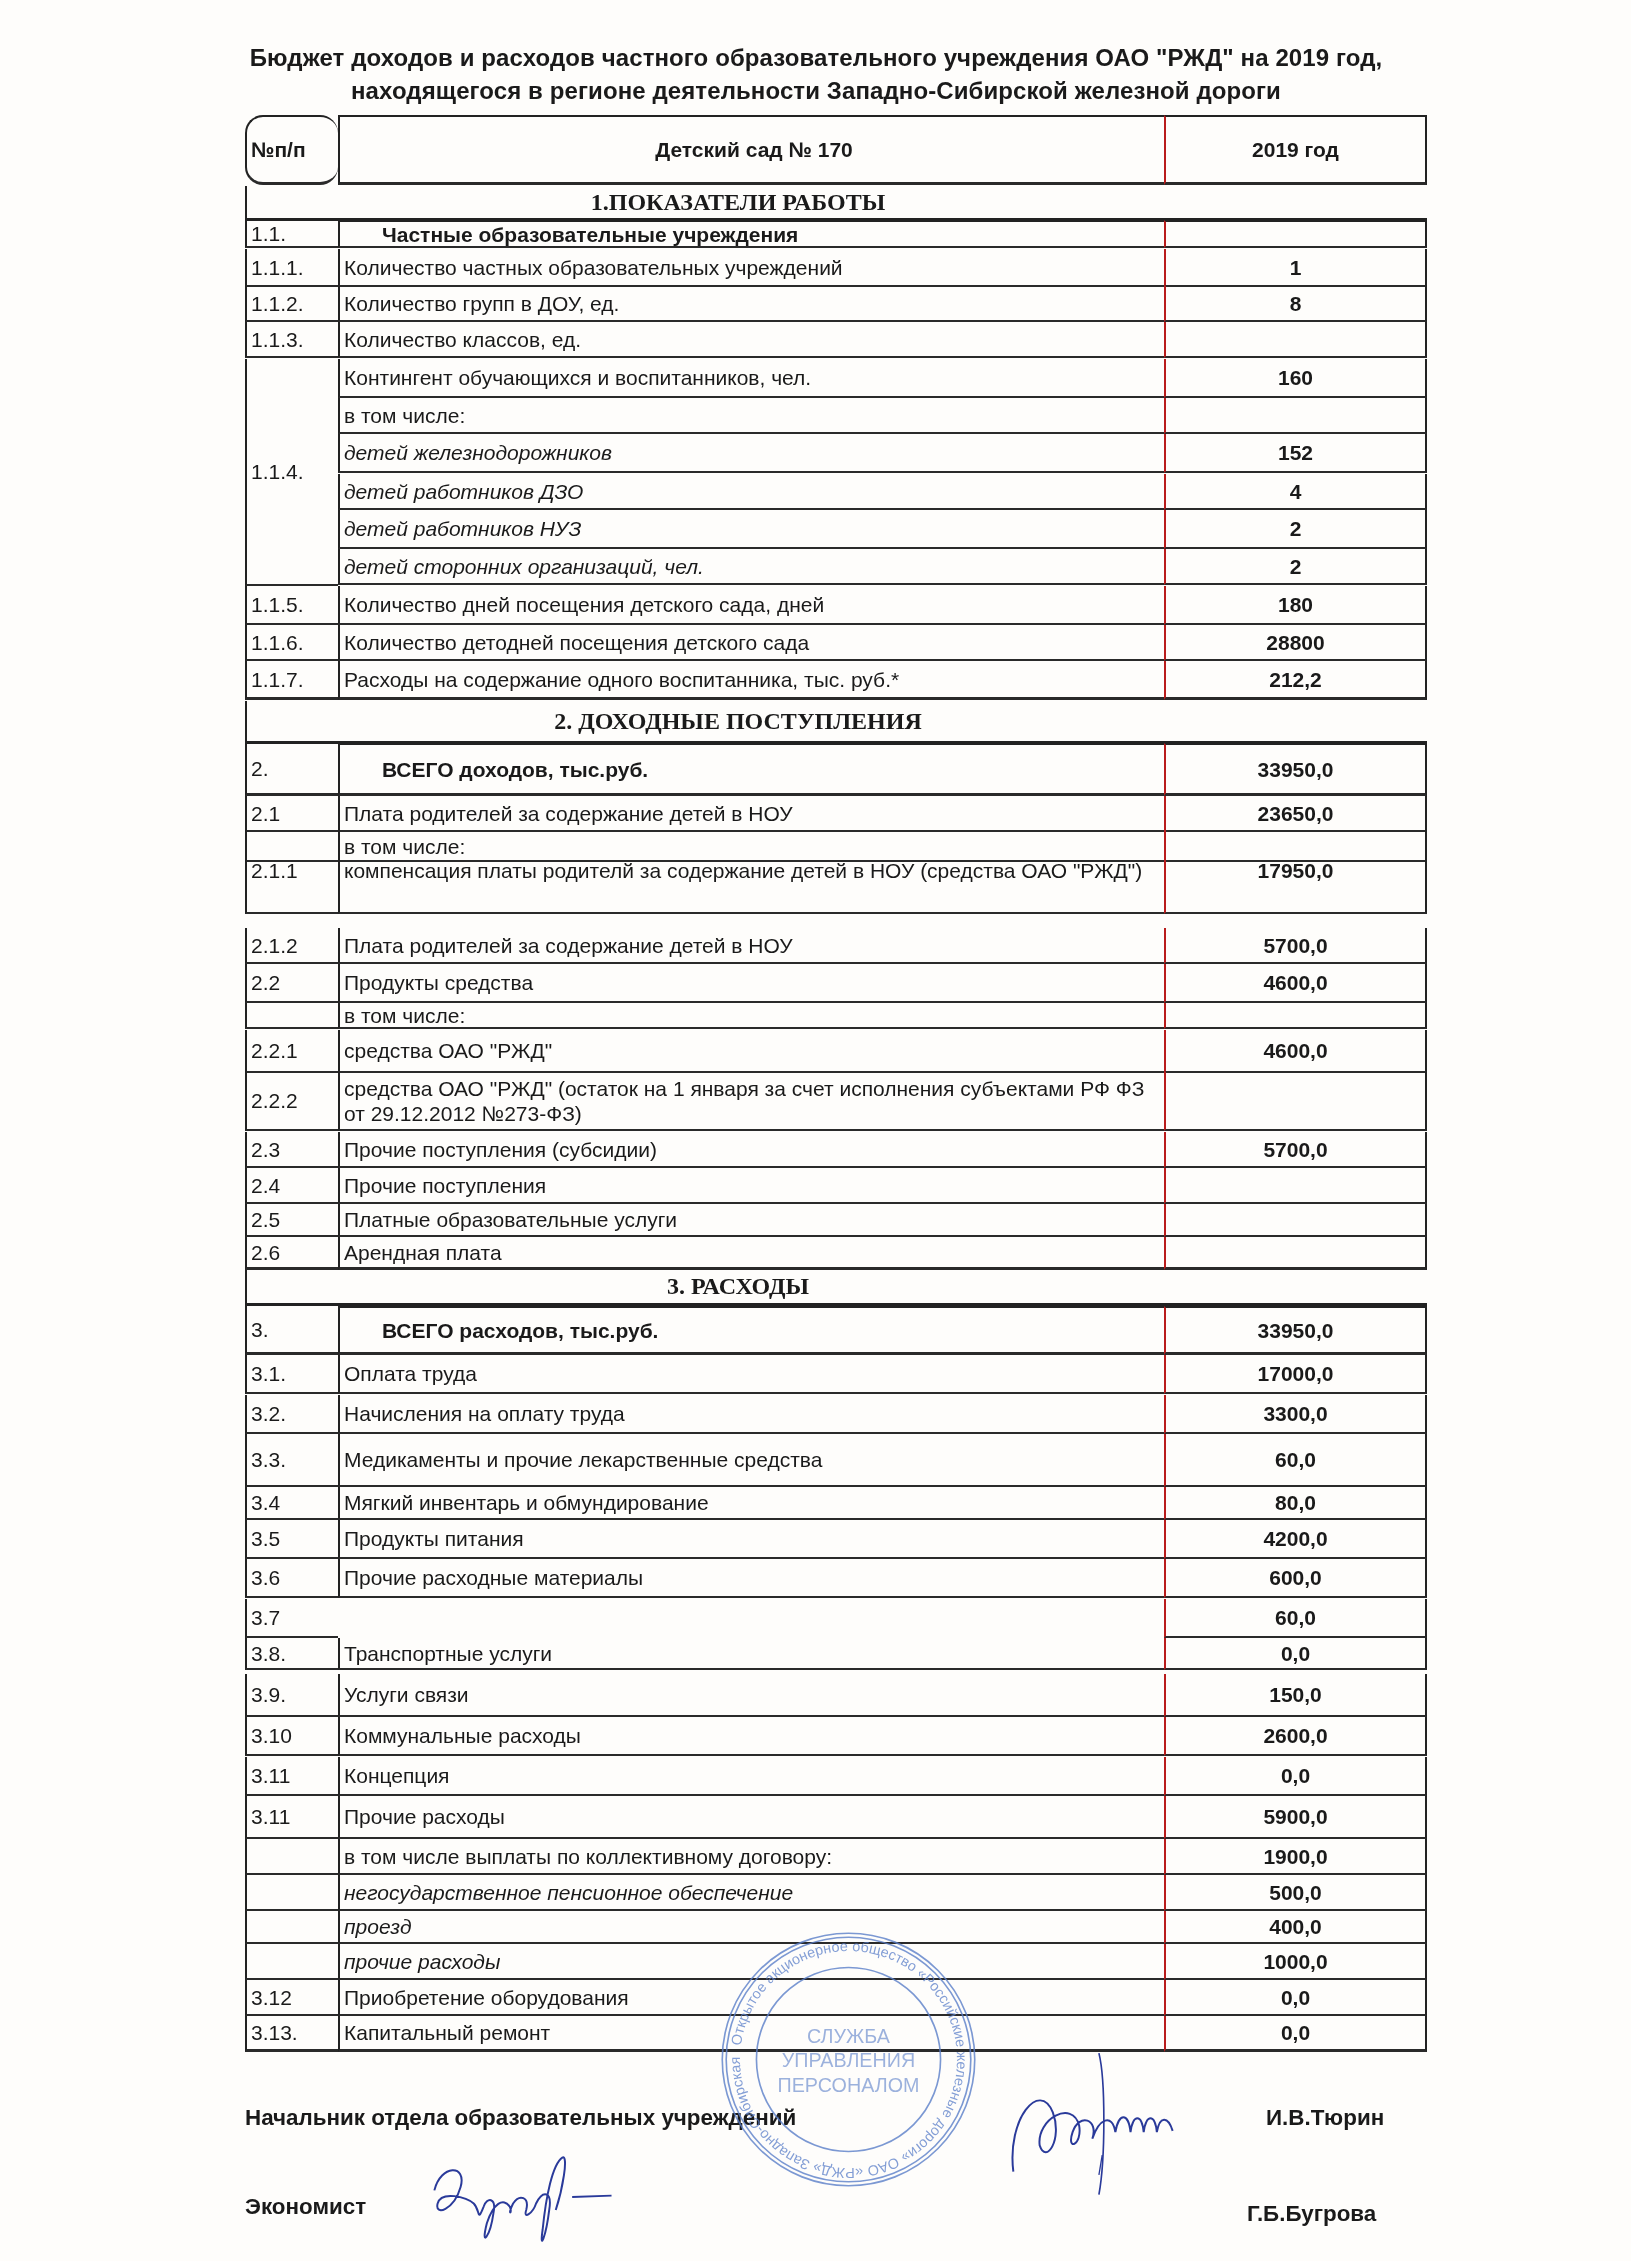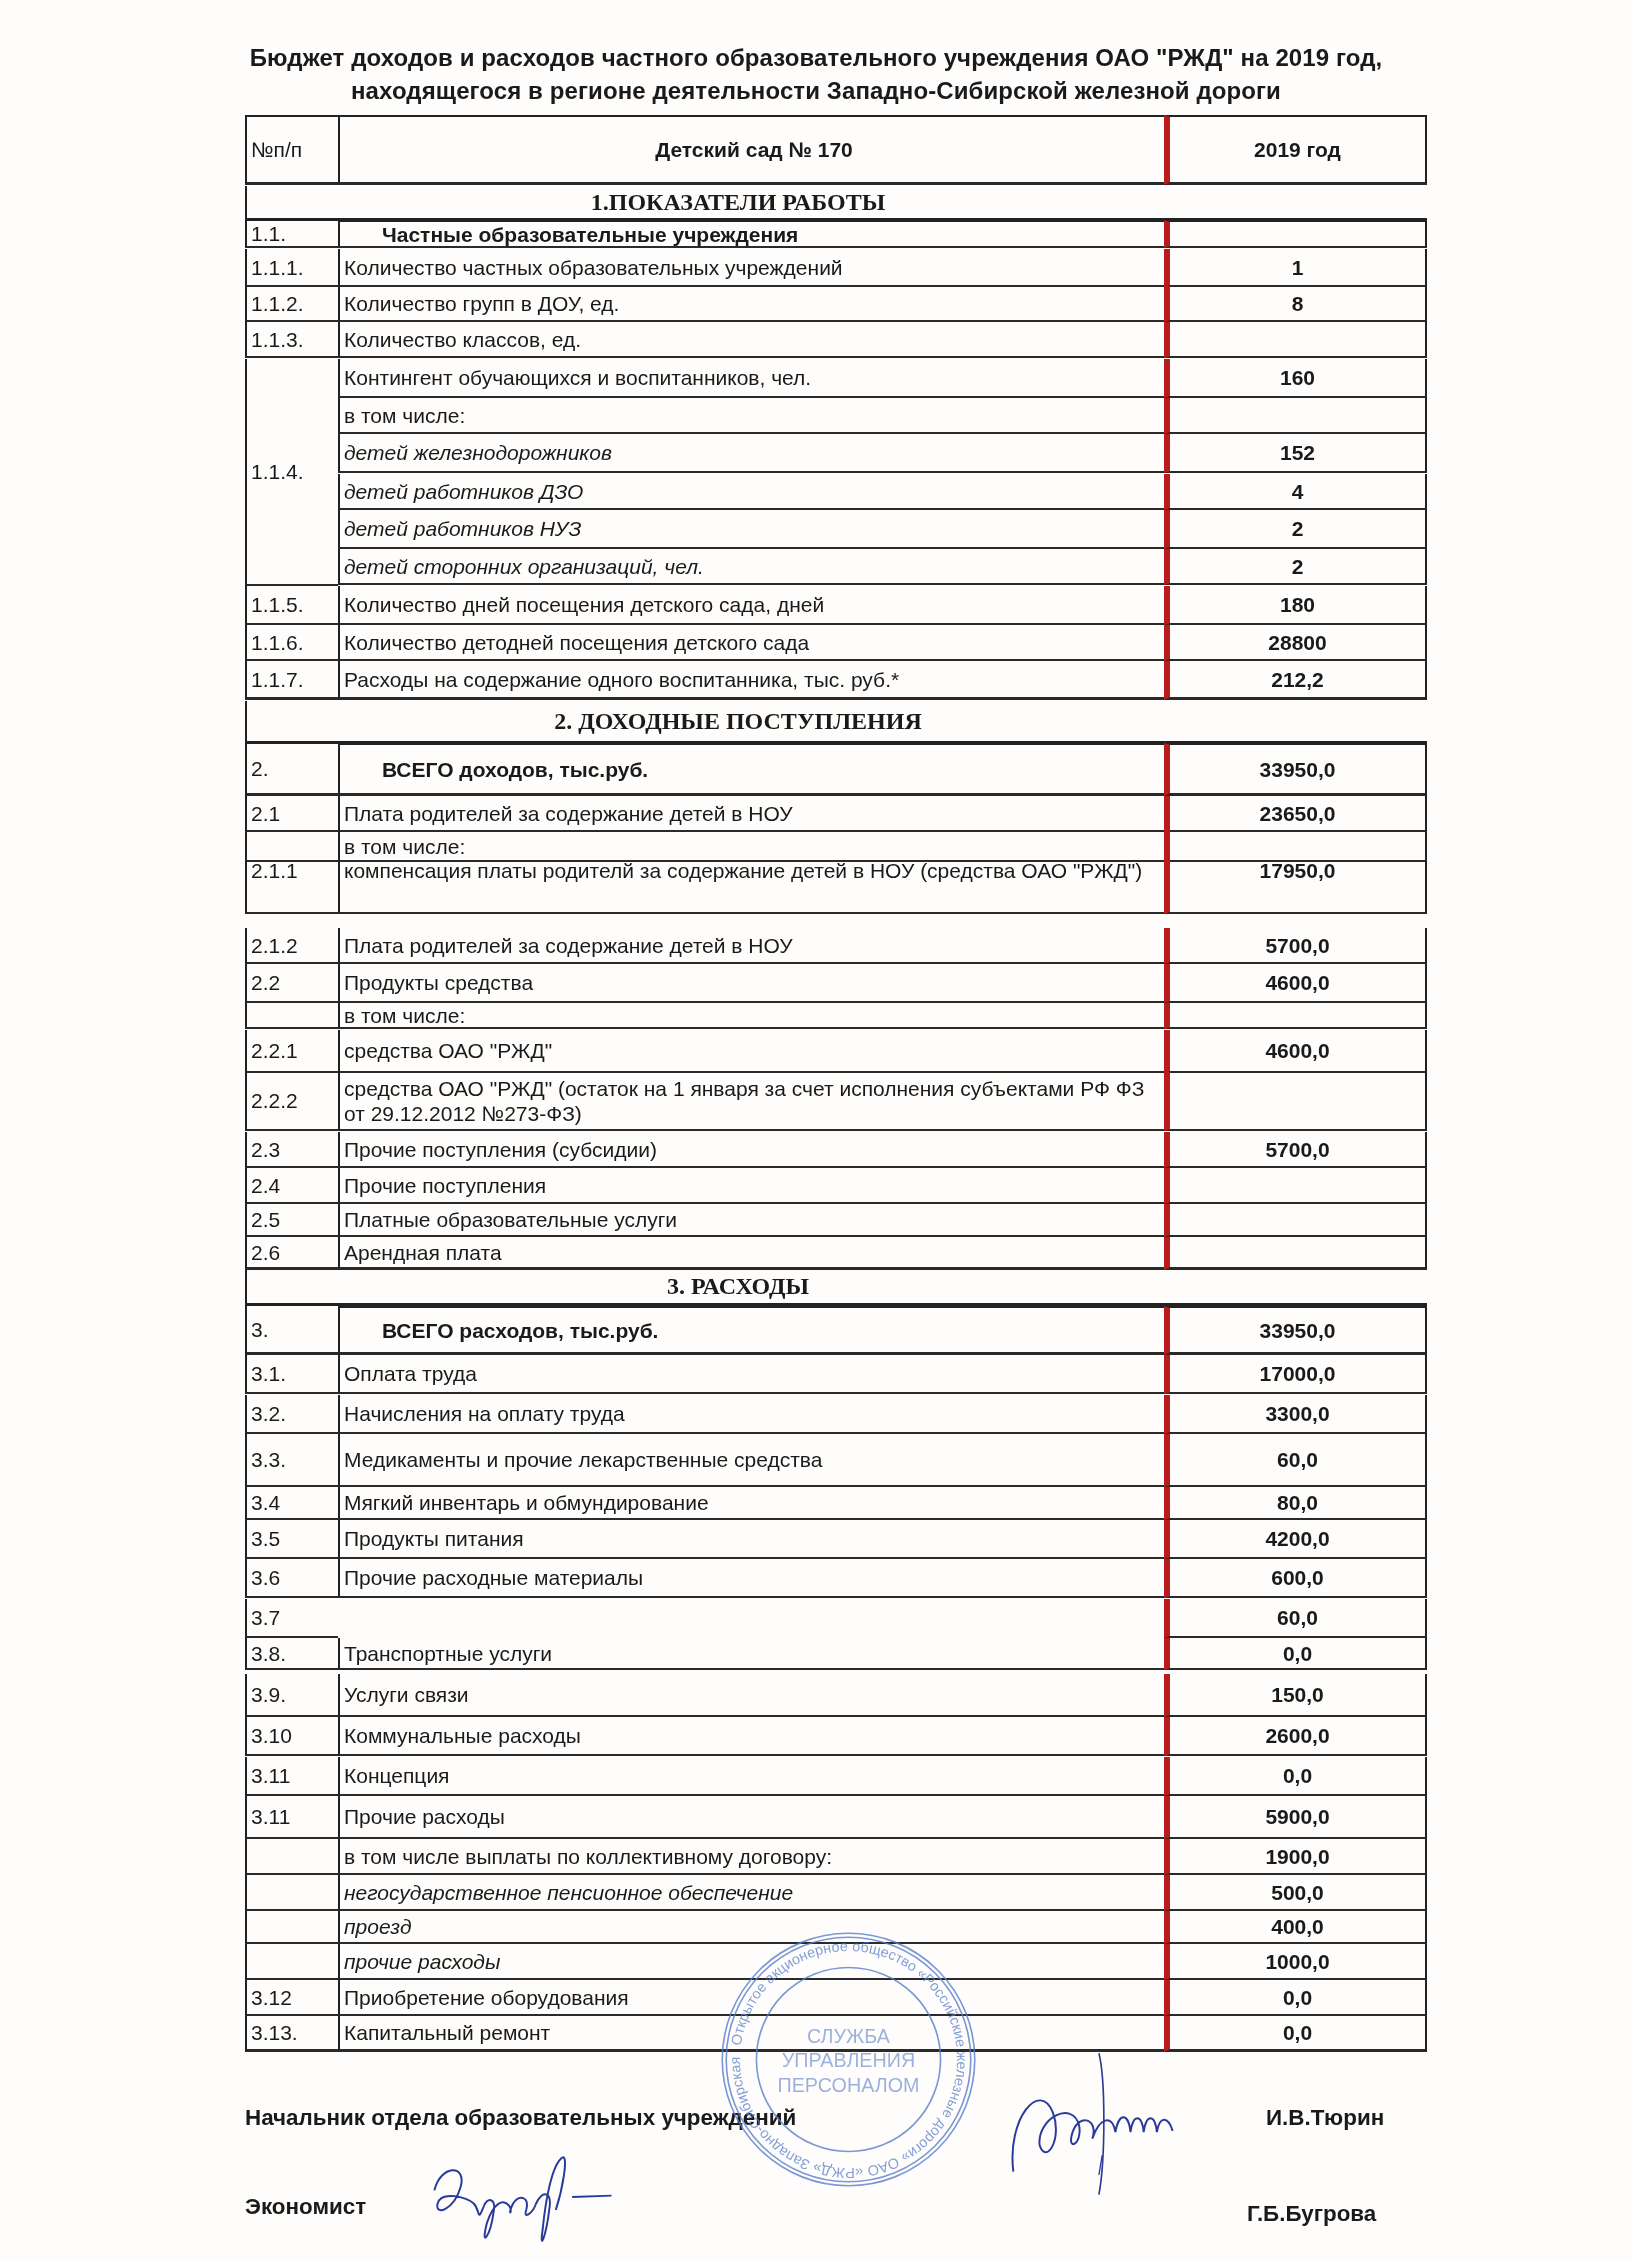--- a/index.html
+++ b/index.html
@@ -12,25 +12,25 @@
     font-weight: bold; font-size: 24px; line-height: 33px; letter-spacing: 0.1px;
   }
   .tbl { position: absolute; left: 245px; top: 0; width: 1182px; }
   .row { position: absolute; left: 0; width: 1182px; box-sizing: border-box; }
   .cell {
     position: absolute; top: 0; bottom: 0; box-sizing: border-box;
     display: flex; align-items: center; font-size: 21px; line-height: 25px;
   }
   .c1 { left: 0; width: 93px; padding-left: 4px; border-left: 2.6px solid #222; border-bottom: 2px solid #2a2a2a; }
   .c2 { left: 93px; width: 826px; padding-left: 4px; border-left: 2px solid #222; border-bottom: 2px solid #2a2a2a; }
-  .c3 { left: 919px; width: 263px; justify-content: center; font-weight: bold; border-left: 6px solid #b91c1c; border-right: 2.6px solid #222; border-bottom: 2px solid #2a2a2a; text-align: right; }
+  .c3 { left: 919px; width: 263px; justify-content: center; font-weight: bold; border-left: 2px solid #b91c1c; border-right: 2.6px solid #222; border-bottom: 2px solid #2a2a2a; text-align: right; }
   .bold { font-weight: bold; padding-left: 42px; }
   .ital { font-style: italic; }
   .hdr .cell { font-weight: bold; }
-  .hdr .c1 { font-weight: normal; }
+  .hdr .c1 { font-weight: bold; border-radius: 18px; }
   .hdr .c2 { justify-content: center; }
   .topline { border-top: 2.6px solid #222; }
   .sec {
     position: absolute; left: 0; width: 1182px; box-sizing: border-box;
     border-left: 2.6px solid #222; border-bottom: 3.3px solid #222;
     display: flex; align-items: center; justify-content: center;
     font-family: "Liberation Serif", "DejaVu Serif", serif; font-weight: bold; font-size: 24px;
   }
   .sec span { position: relative; left: -99px; }
   .thick-bottom { border-bottom-width: 3.3px !important; }

